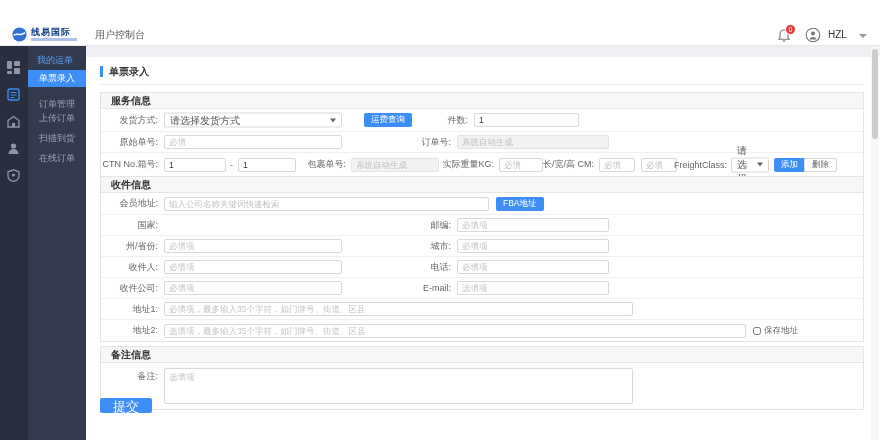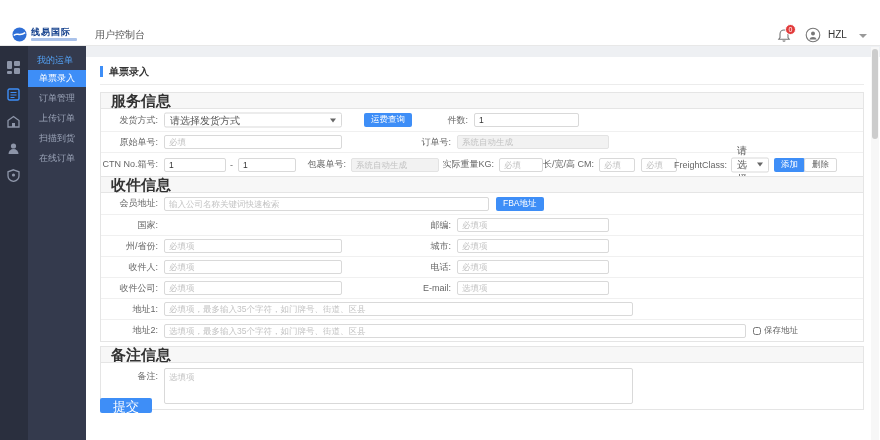--- a/index.html
+++ b/index.html
@@ -30,21 +30,21 @@
 
   
   .main { position:absolute; left:86px; top:22px; width:794px; height:418px; background:#fff; }
   .top-band { position:absolute; left:0; top:0; width:794px; height:11px; background:#eef0f3; }
   .page-title { position:absolute; left:14px; top:19px; height:13px; }
   .page-title .bar { position:absolute; left:0; top:1px; width:3px; height:11px; background:#3e8ef7; }
   .page-title .txt { position:absolute; left:9px; top:0; font-size:10px; font-weight:bold; color:#333; white-space:nowrap; }
   .title-divider { position:absolute; left:14px; top:38px; width:764px; height:1px; background:#ececec; }
 
   .section { position:absolute; left:14px; width:764px; border:1px solid #e5e5e5; background:#fff; }
-  .section-header { height:16px; line-height:16px; background:#f7f7f7; border-bottom:1px solid #e5e5e5; padding-left:10px; font-size:15px; font-weight:bold; color:#333; }
+  .section-header { height:16px; line-height:16px; background:#f7f7f7; border-bottom:1px solid #e5e5e5; padding-left:10px; font-size:10px; font-weight:bold; color:#333; }
   .row { position:relative; border-bottom:1px solid #f0f0f0; }
   .row:last-child { border-bottom:none; }
   .lbl { position:absolute; top:0; height:100%; display:flex; align-items:center; justify-content:flex-end; font-size:9px; color:#666; white-space:nowrap; }
   .ipt { position:absolute; top:50%; transform:translateY(-50%); height:14px; border:1px solid #d9d9d9; border-radius:2px; font-size:8.5px; padding:0 4px; color:#333; background:#fff; outline:none; font-family:inherit; }
   .ipt::placeholder { color:#c3c3c3; }
   .ipt.dis { background:#f2f2f2; border-color:#e3e3e3; }
   .sel { position:absolute; top:50%; transform:translateY(-50%); height:15px; border:1px solid #d9d9d9; border-radius:2px; background:#fff; display:flex; align-items:center; justify-content:space-between; padding:0 5px; font-size:10px; color:#555; cursor:pointer; }
   .sel .tri { width:0; height:0; border-left:3px solid transparent; border-right:3px solid transparent; border-top:4px solid #666; margin-left:4px; }
   .btn { position:absolute; top:50%; transform:translateY(-50%); height:14px; background:#3e8ef7; color:#fff; font-size:8.5px; border:none; border-radius:2px; padding:0 7px; cursor:pointer; font-family:inherit; white-space:nowrap; }
   .btn.ghost { background:#fff; border:1px solid #d9d9d9; color:#666; }
@@ -122,21 +122,21 @@
       <svg viewBox="0 0 13 13" width="13" height="13">
         <path d="M6.5 0.8 L12 2.8 V6.8 c0 3.2-2.6 5.1-5.5 5.6 C3.6 11.9 1 10 1 6.8 V2.8 Z" fill="none" stroke="currentColor" stroke-width="1.3"></path>
         <circle cx="6.5" cy="6" r="1.6" fill="currentColor"></circle>
       </svg>
     </span>
   </aside>
 
   <nav class="submenu">
     <div class="menu-section-title">我的运单</div>
     <div class="menu-item active" style="top:24px">单票录入</div>
-    <div class="menu-item" style="top:44px">订单管理</div>
+    <div class="menu-item" style="top:50px">订单管理</div>
     <div class="menu-item" style="top:64px">上传订单</div>
     <div class="menu-item" style="top:84px">扫描到货</div>
     <div class="menu-item" style="top:104px">在线订单</div>
   </nav>
 
   <main class="main">
     <div class="top-band"></div>
 
     <div class="page-title">
       <span class="bar"></span>

